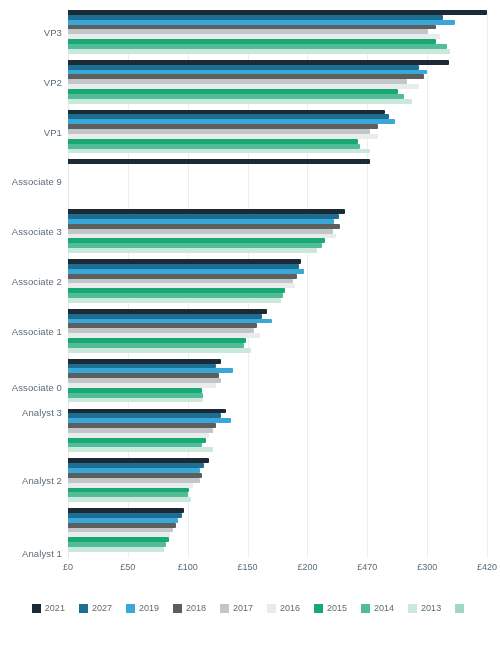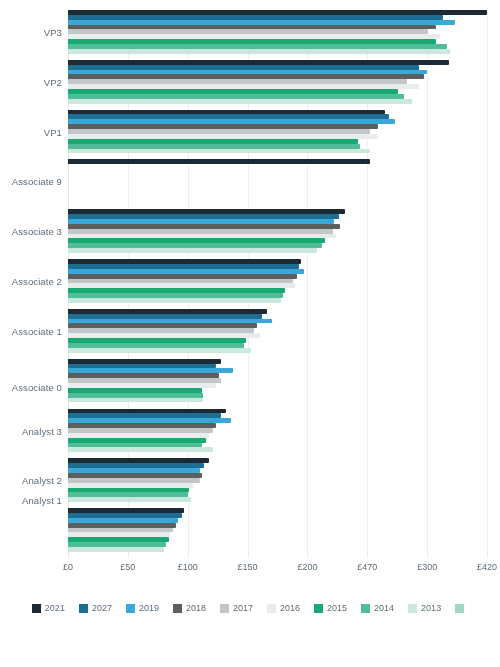--- a/index.html
+++ b/index.html
@@ -88,23 +88,23 @@
 
   <div class="ylabels">
       <div class="ylabel" style="top: 21.92px;">VP3</div>
       <div class="ylabel" style="top: 71.7382px;">VP2</div>
       <div class="ylabel" style="top: 121.556px;">VP1</div>
       <div class="ylabel" style="top: 171.375px;">Associate 9</div>
       <div class="ylabel" style="top: 221.193px;">Associate 3</div>
       <div class="ylabel" style="top: 271.011px; text-align: right;">Associate 2</div>
       <div class="ylabel" style="top: 320.829px;">Associate 1</div>
       <div class="ylabel" style="top: 370.647px; margin-top: 6px;">Associate 0</div>
-      <div class="ylabel" style="top: 421px; text-align: center;">Analyst 3</div>
+      <div class="ylabel" style="top: 402px; text-align: center;">Analyst 3</div>
       <div class="ylabel" style="top: 470.284px;">Analyst 2</div>
-      <div class="ylabel" style="top: 490px;">Analyst 1</div>
+      <div class="ylabel" style="top: 543px;">Analyst 1</div>
     </div>
 
   <div class="plot-area">
     <div class="gridlines">
         <div class="gridline zero" style="left: 0px;"></div>
         <div class="gridline" style="left: 59.8571px;"></div>
         <div class="gridline" style="left: 119.714px;"></div>
         <div class="gridline" style="left: 179.571px;"></div>
         <div class="gridline" style="left: 239.429px;"></div>
         <div class="gridline" style="left: 299.286px;"></div>

